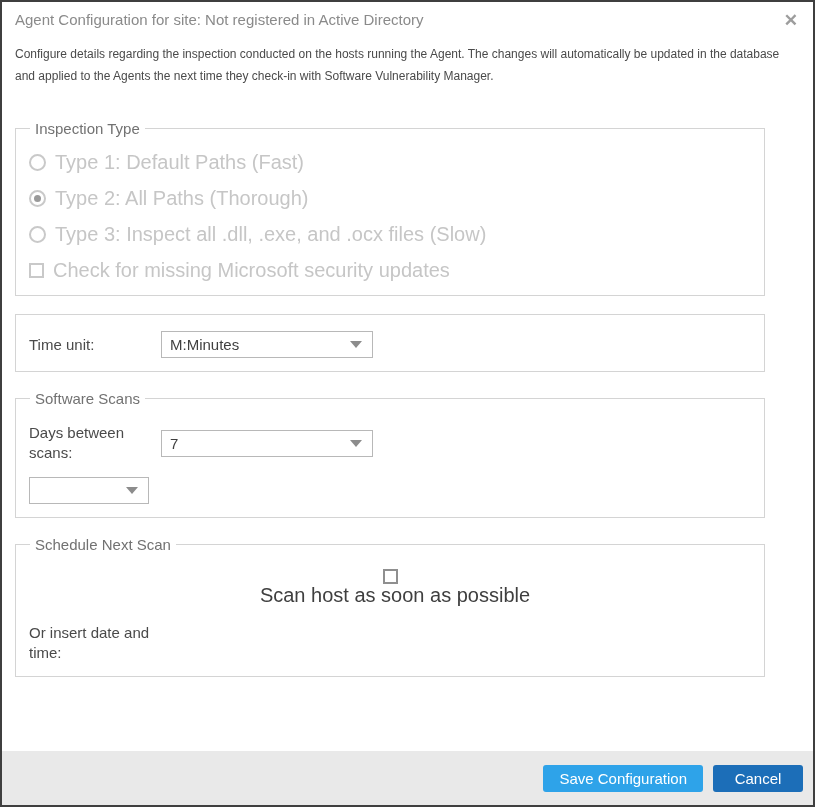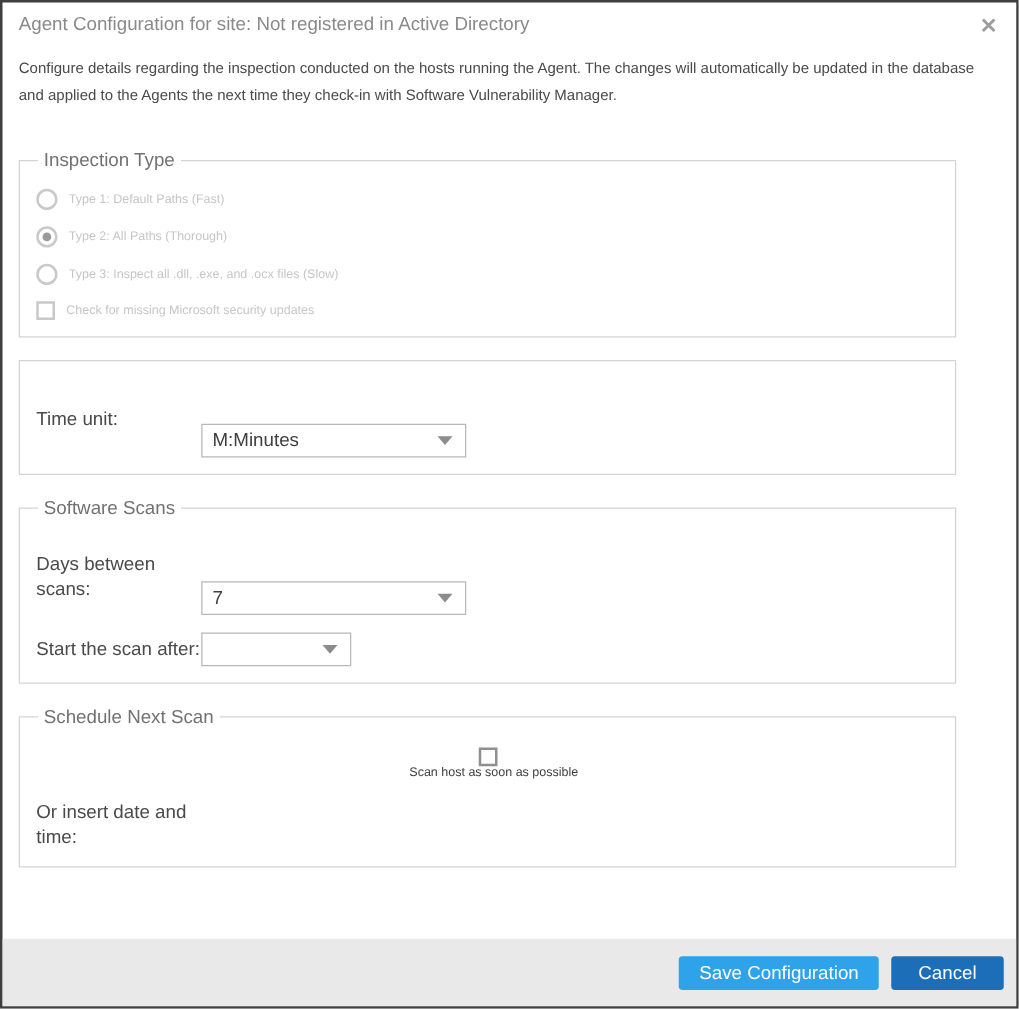--- a/index.html
+++ b/index.html
@@ -80,21 +80,21 @@
   }
   .radio.selected .dot { display: block; }
   .checkbox {
     width: 15px; height: 15px;
     border: 2px solid #c9c9c9;
     background: #fff;
     flex: 0 0 auto;
   }
   .checkbox.enabled { border-color: #8f8f8f; }
   .opt-label {
-    font-size: 10px;
+    font-size: 20px;
     color: #c6c6c6;
     margin-left: 9px;
   }
   .opt-label.enabled { color: #3f3f3f; }
   
   .form-row {
     display: flex;
     align-items: center;
     margin-top: 14px;
   }
@@ -160,21 +160,21 @@
     white-space: nowrap;
     overflow: hidden;
   }
   .dd-arrow {
     width: 0; height: 0;
     border-left: 6px solid transparent;
     border-right: 6px solid transparent;
     border-top: 7px solid #8c8c8c;
     flex: 0 0 auto;
   }
-  .w212 { width: 212px; margin-top: 34px; }
+  .w212 { width: 212px; }
   .w120 { width: 120px; }
   .date-input { width: 245px; }
   
   .footer {
     position: absolute;
     left: 0; right: 0; bottom: 0;
     height: 54px;
     background: #e9e9e9;
     display: flex;
     align-items: center;
@@ -250,21 +250,20 @@
 
     <div class="form-row">
       <div class="form-label">Days between scans:</div>
       <div class="dropdown w212">
         <span class="dd-value">7</span>
         <span class="dd-arrow"></span>
       </div>
     </div>
 
     <div class="form-row">
-      <div class="form-label">Start the scan after:</div>
       <div class="dropdown w120">
         <span class="dd-value"></span>
         <span class="dd-arrow"></span>
       </div>
     </div>
   </fieldset>
 
   <fieldset>
     <legend>Schedule Next Scan</legend>
 

